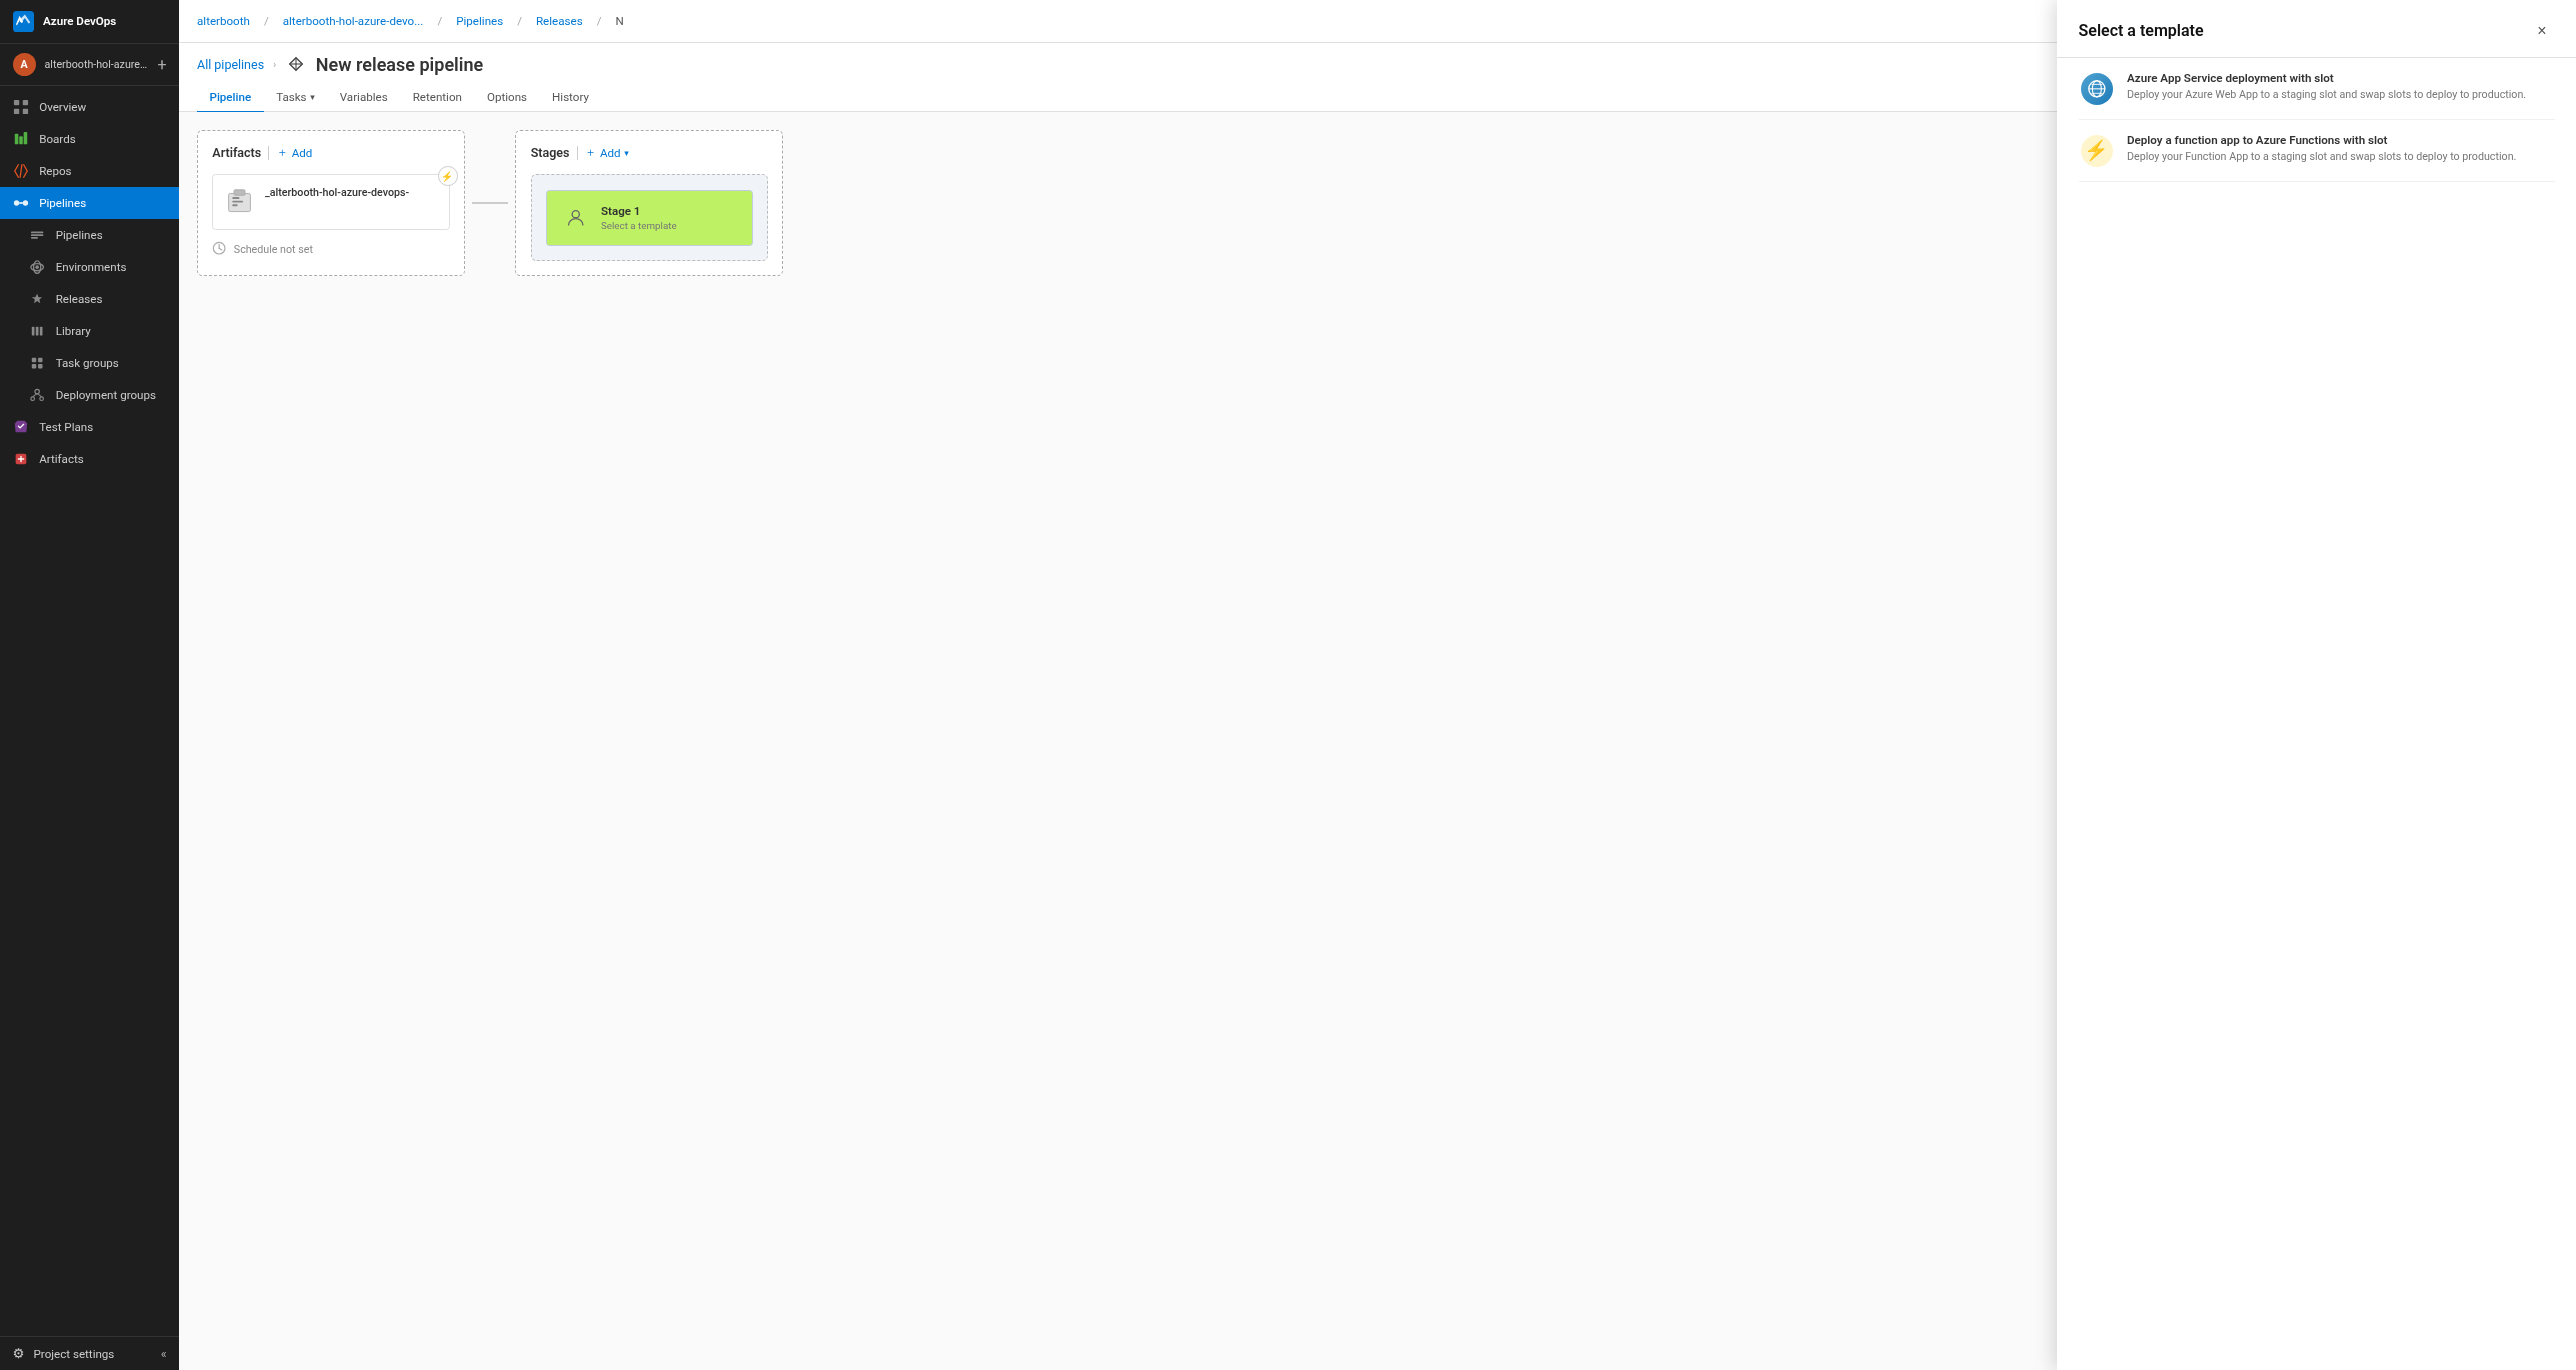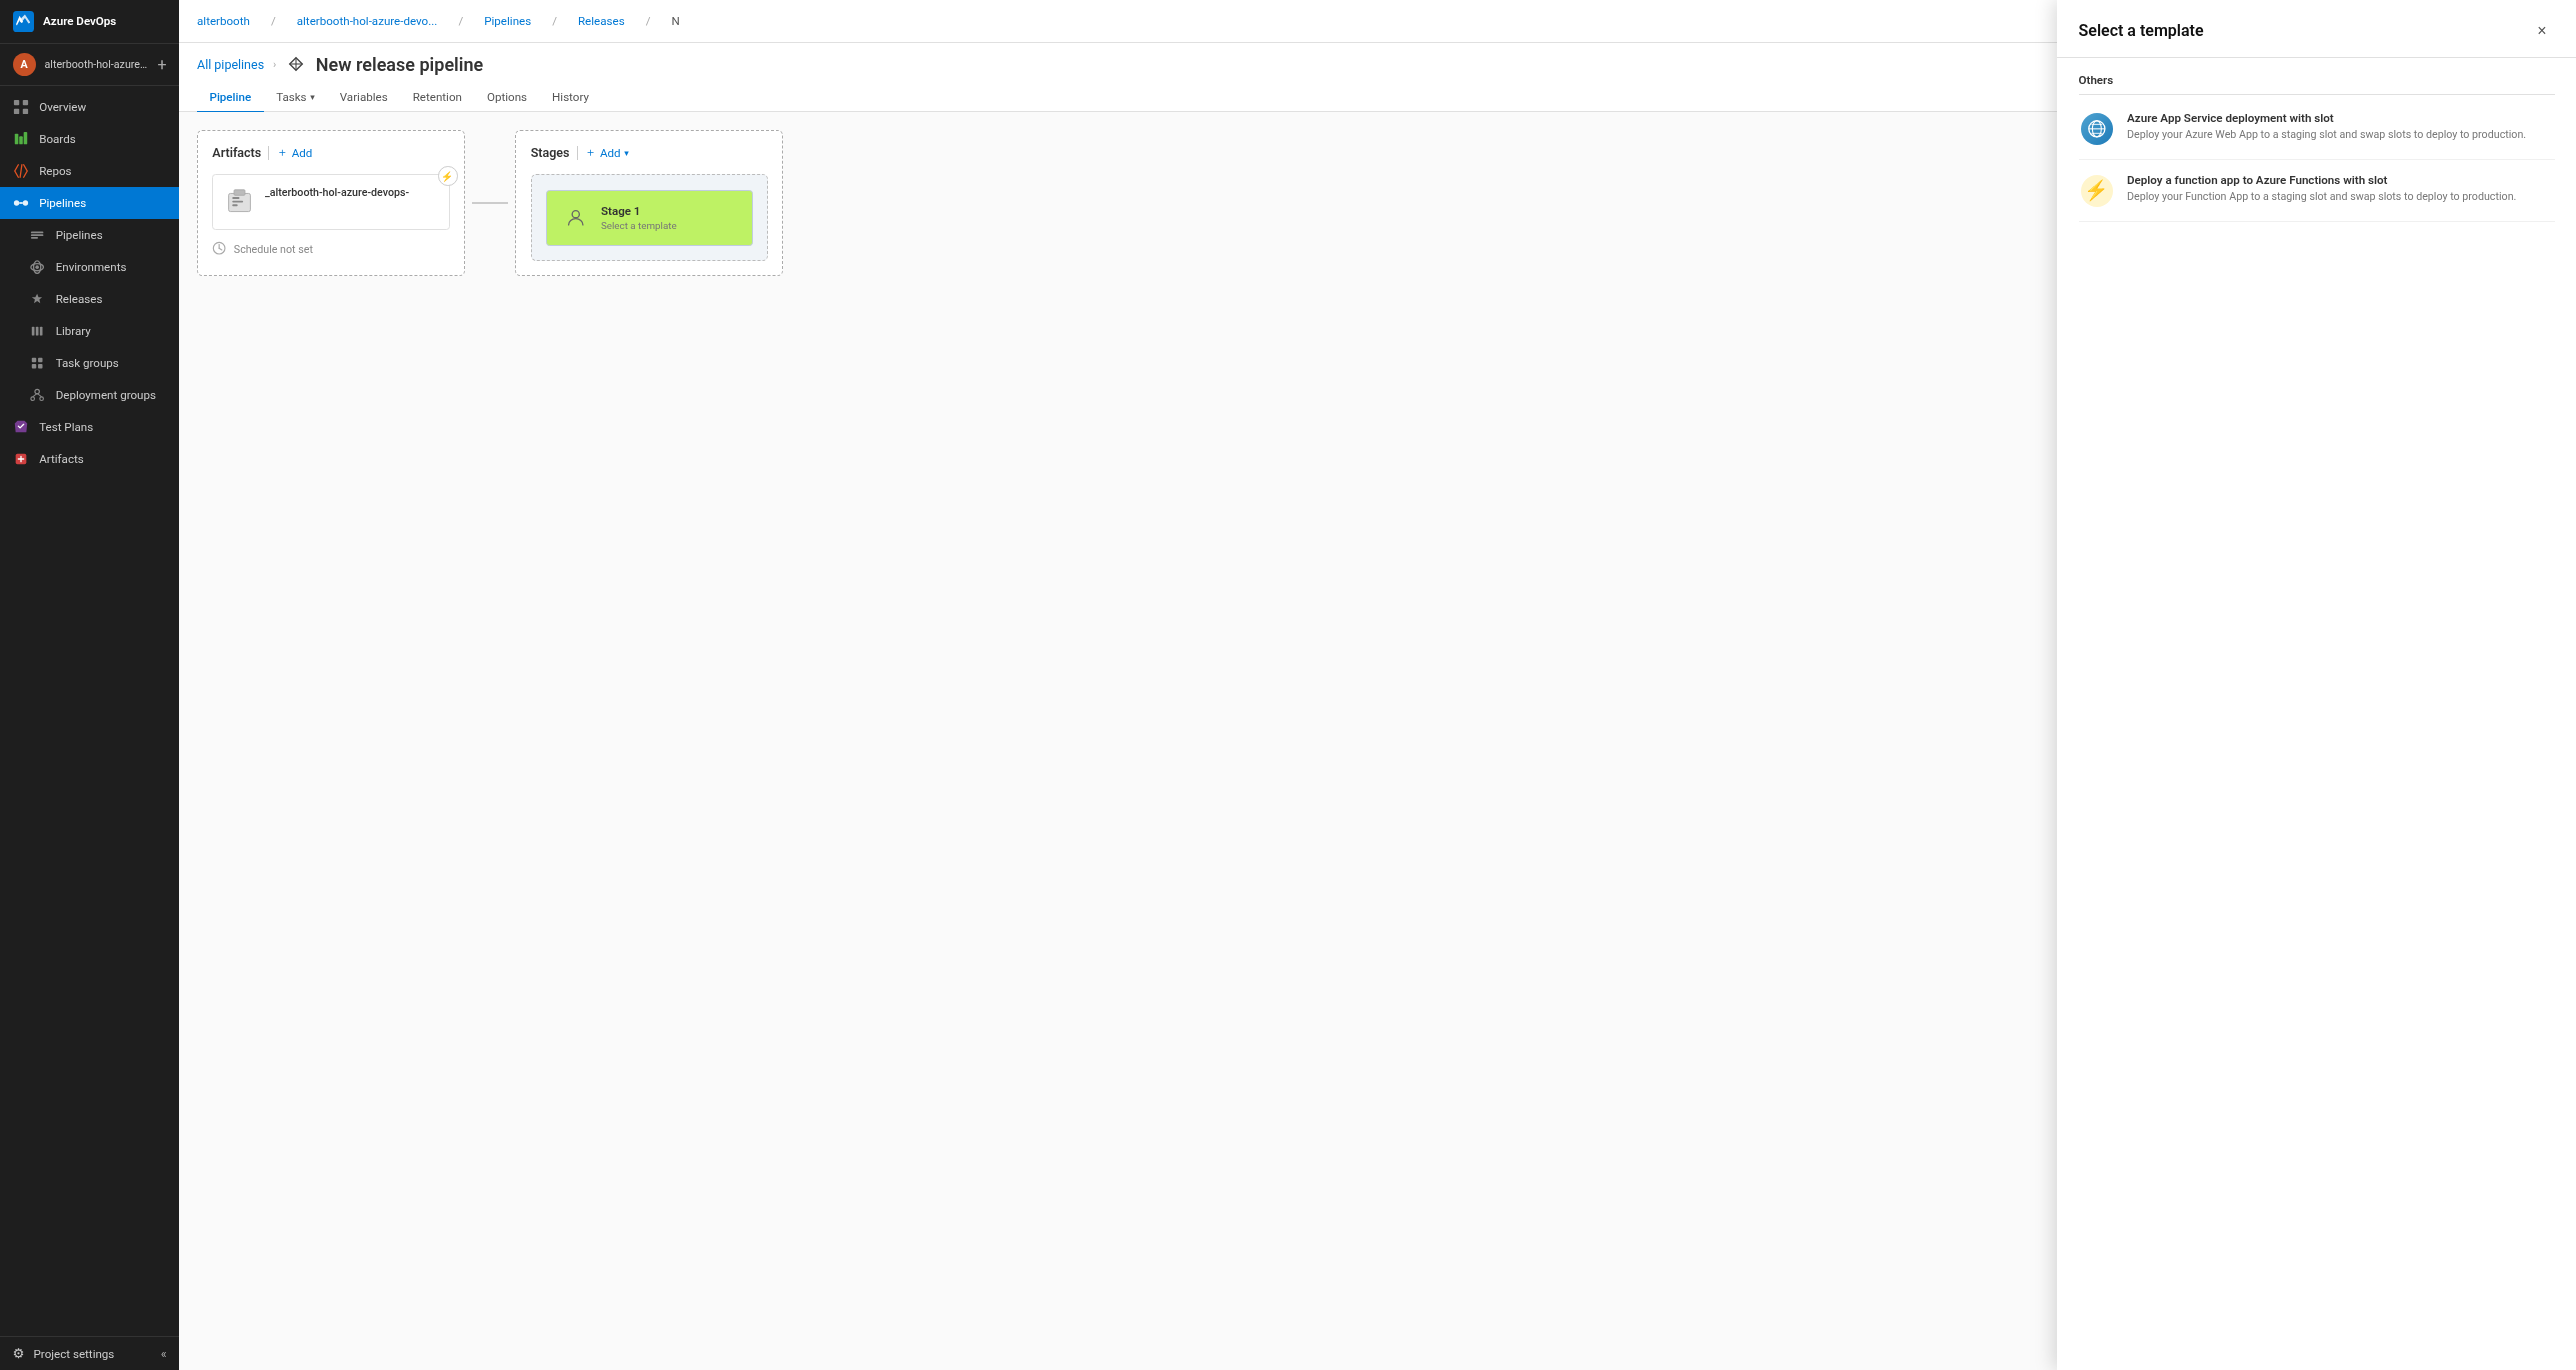--- a/index.html
+++ b/index.html
@@ -91,21 +91,21 @@
       display: flex;
       align-items: center;
       padding: 0 18px;
       height: 43px;
       border-bottom: 0.9px solid #e0e0e0;
       gap: 5.4px;
     }
     .breadcrumb {
       display: flex;
       align-items: center;
-      gap: 21px;
+      gap: 14px;
       font-size: 11.6px;
       color: #333;
     }
     .breadcrumb-sep { color: #aaa; }
     .page-title-area {
       display: flex;
       align-items: center;
       padding: 10.7px 18px 0;
       gap: 9px;
     }
@@ -650,21 +650,20 @@
 <div class="panel-overlay">
   <div class="panel-header">
     <div>
       <h2 class="panel-title">Select a template</h2>
     </div>
     <button class="panel-close">×</button>
   </div>
 
 
   <div class="panel-content">
-    <div class="section-divider">Others</div>
 
     <div class="template-item">
       <div class="template-icon">
         <div class="icon-globe">
           <svg width="19.7" height="19.7" viewBox="0 0 22 22" fill="none">
             <circle cx="11" cy="11" r="9" stroke="white" stroke-width="1.5" fill="none"></circle>
             <ellipse cx="11" cy="11" rx="5" ry="9" stroke="white" stroke-width="1.2" fill="none"></ellipse>
             <line x1="2" y1="11" x2="20" y2="11" stroke="white" stroke-width="1.2"></line>
             <line x1="5" y1="6" x2="17" y2="6" stroke="white" stroke-width="1"></line>
             <line x1="5" y1="16" x2="17" y2="16" stroke="white" stroke-width="1"></line>

